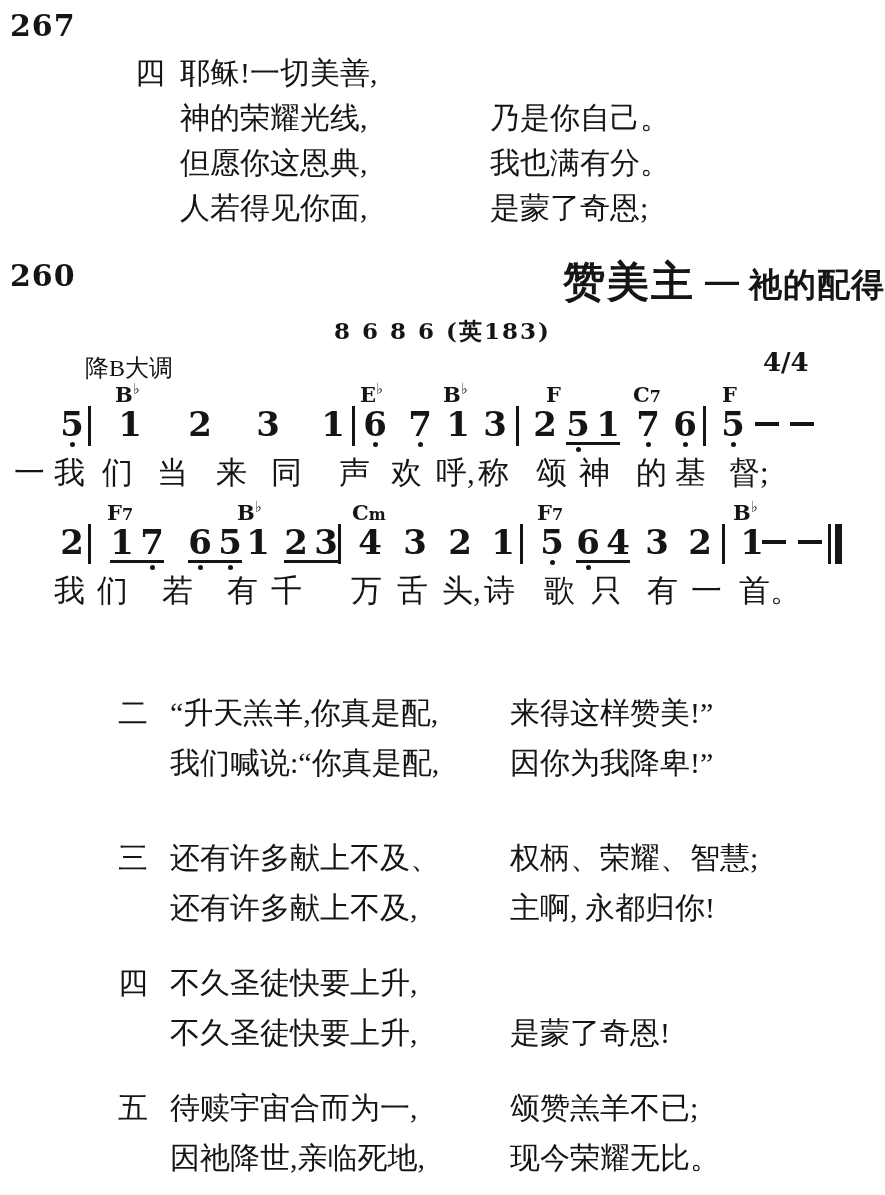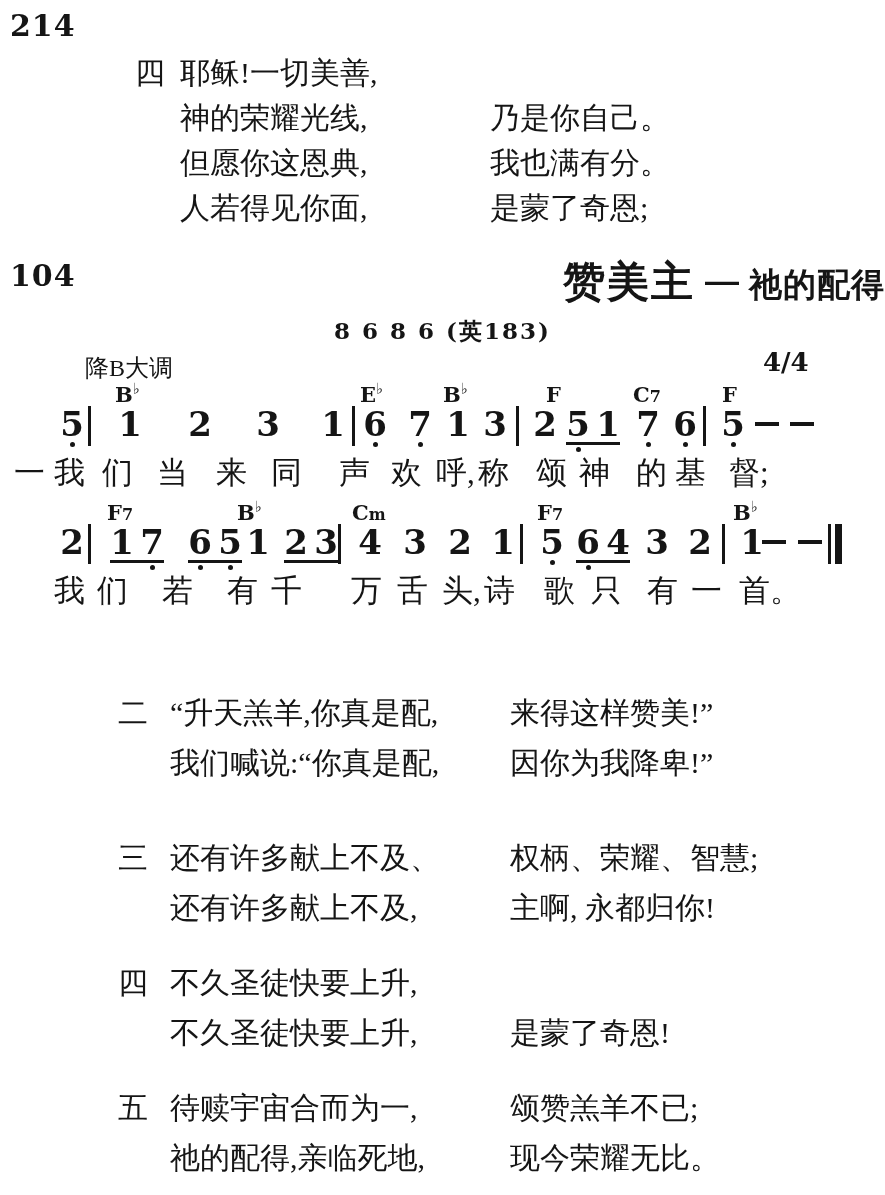--- a/index.html
+++ b/index.html
@@ -48,21 +48,21 @@
 
   
   .verse-block{position:absolute;left:0;width:885px;}
   .verse-block .vrow{display:grid;grid-template-columns:52px 340px auto;padding-left:118px;line-height:50px;font-size:30px;}
   .vnum{display:inline-block;}
 </style>
 </head>
 <body>
 
 <div class="page">
-  <div class="hymn-no" id="no145">214</div>
+  <div class="hymn-no" id="no145">267</div>
 
   <div id="v145-rows">
       <div class="vrow">
         <span class="vnum">四</span>
         <span class="vleft">耶稣!一切美善,</span>
       </div>
       <div class="vrow">
         <span class="vnum"></span>
         <span class="vleft">神的荣耀光线,</span>
         <span class="vright">乃是你自己。</span>
@@ -72,21 +72,21 @@
         <span class="vleft">但愿你这恩典,</span>
         <span class="vright">我也满有分。</span>
       </div>
       <div class="vrow">
         <span class="vnum"></span>
         <span class="vleft">人若得见你面,</span>
         <span class="vright">是蒙了奇恩;</span>
       </div>
     </div>
 
-  <div class="hymn-no" id="no146">104</div>
+  <div class="hymn-no" id="no146">260</div>
 
   <div class="title-row">
     <span class="title-main">赞美主</span><span class="title-dash">—</span><span class="title-sub">祂的配得</span>
   </div>
 
   <div class="meter">8 6 8 6 (英183)</div>
   <div class="keysig">降B大调</div>
   <div class="timesig">4/4</div>
 
   <div id="score">
@@ -311,18 +311,18 @@
         </div>
       </div>
       <div class="verse-block" style="top: 1083px;">
         <div class="vrow">
           <span class="vnum">五</span>
           <span class="vleft">待赎宇宙合而为一,</span>
           <span class="vright">颂赞羔羊不已;</span>
         </div>
         <div class="vrow">
           <span class="vnum"></span>
-          <span class="vleft">祂的配得,亲临死地,</span>
+          <span class="vleft">因祂降世,亲临死地,</span>
           <span class="vright">现今荣耀无比。</span>
         </div>
       </div>
     </div>
 </div>
 
 </body></html>

